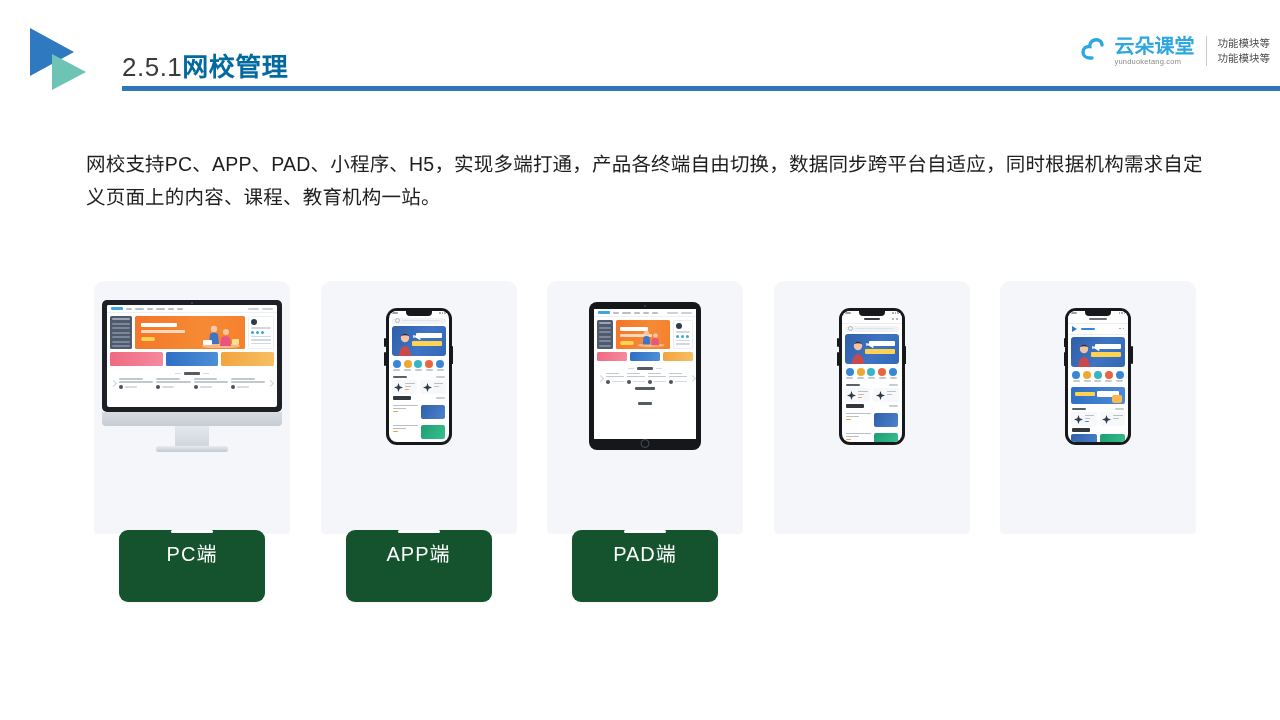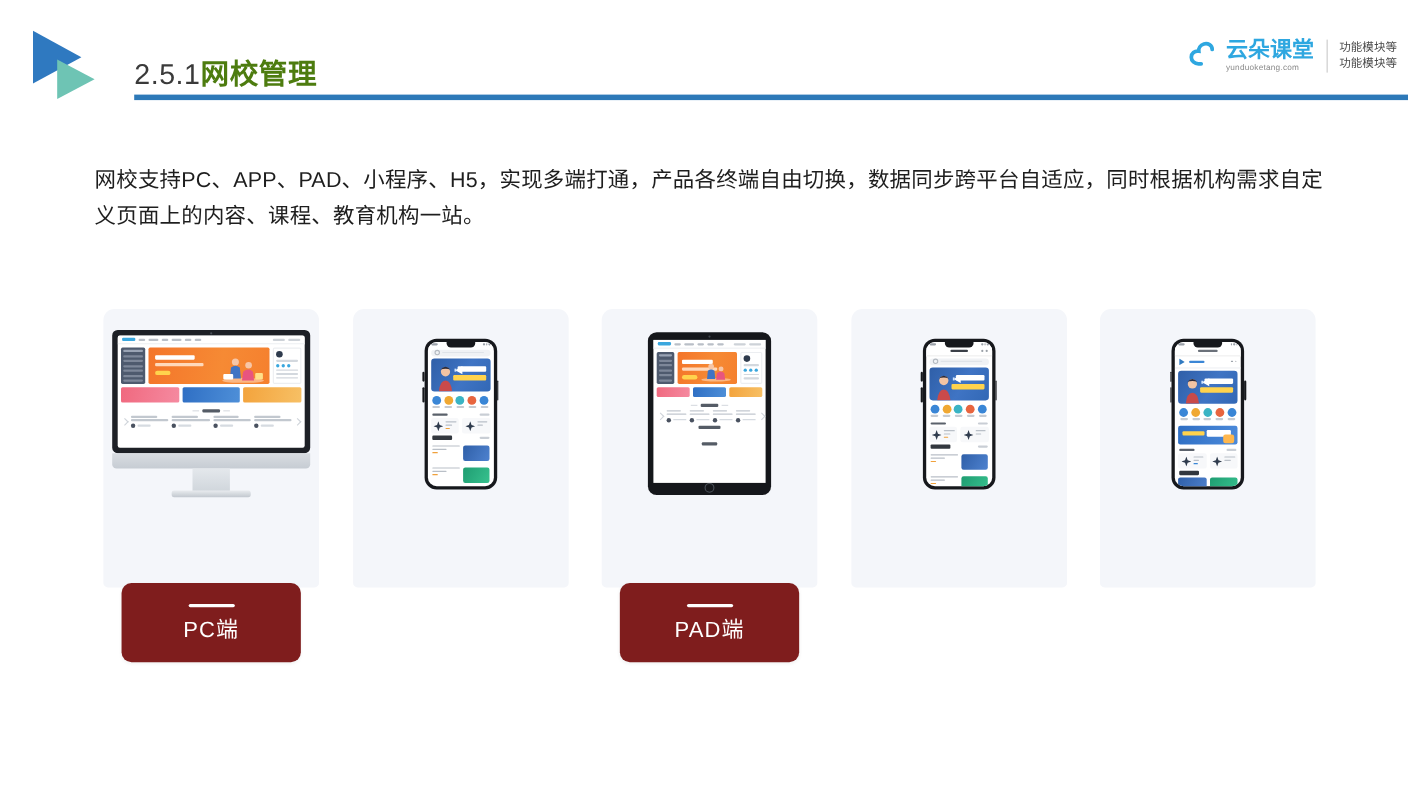--- a/index.html
+++ b/index.html
@@ -52,21 +52,21 @@
     color: #2b2b2b;
     letter-spacing: 0.5px;
     white-space: nowrap;
   }
   .page-title .num {
     font-weight: 400;
     color: #3a3a3a;
   }
   .page-title .name {
     font-weight: 700;
-    color: #4d7c0f;
+    color: #0369a1;
   }
   .title-rule {
     position: absolute;
     left: 122px; top: 86px;
     width: 1158px;
     height: 5px;
     background: #2d79b8;
   }
 
   
@@ -159,28 +159,27 @@
     align-items: center;
     justify-content: center;
   }
 
   
   .term-btn {
     position: absolute;
     left: 50%;
     transform: translateX(-50%);
     bottom: -68px;
-    width: 163px;
+    width: 146px;
     height: 72px;
-    background: #7f1d1d;
+    background: #14532d;
     border-radius: 9px;
     display: flex;
     flex-direction: column;
     align-items: center;
-    justify-content: center;
     box-shadow: 0 1px 3px rgba(0,0,0,0.05);
   }
   .term-dash {
     width: 42px;
     height: 3px;
     background: #ffffff;
     border-radius: 2px;
     margin-bottom: 11px;
   }
   .term-label {
@@ -680,20 +679,24 @@
             <span class="lines">
                 <i class="ln"></i>
                 <i class="ln s"></i>
                 <i class="ln y"></i>
               </span>
             <span class="pic" style="background:linear-gradient(120deg,#1f9d72,#37c18e)"></span>
           </div>
         </div>
       </div>
     </div>
+    <div class="term-btn">
+      <span class="term-dash"></span>
+      <span class="term-label">APP端</span>
+    </div>
   </div>
 
   <div class="card">
     <div class="device-stage">
       <div class="ipad">
         <span class="ipad-cam"></span>
         <div class="ipad-screen">
           <div class="w-top">
             <span class="w-logo"></span>
             <span class="w-nav">

